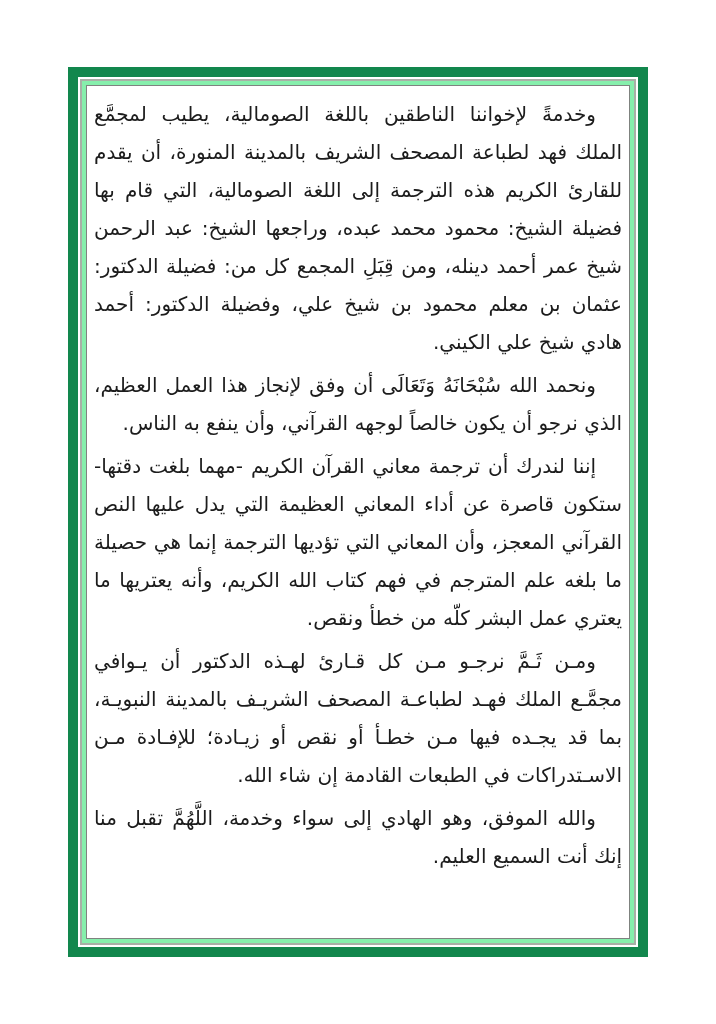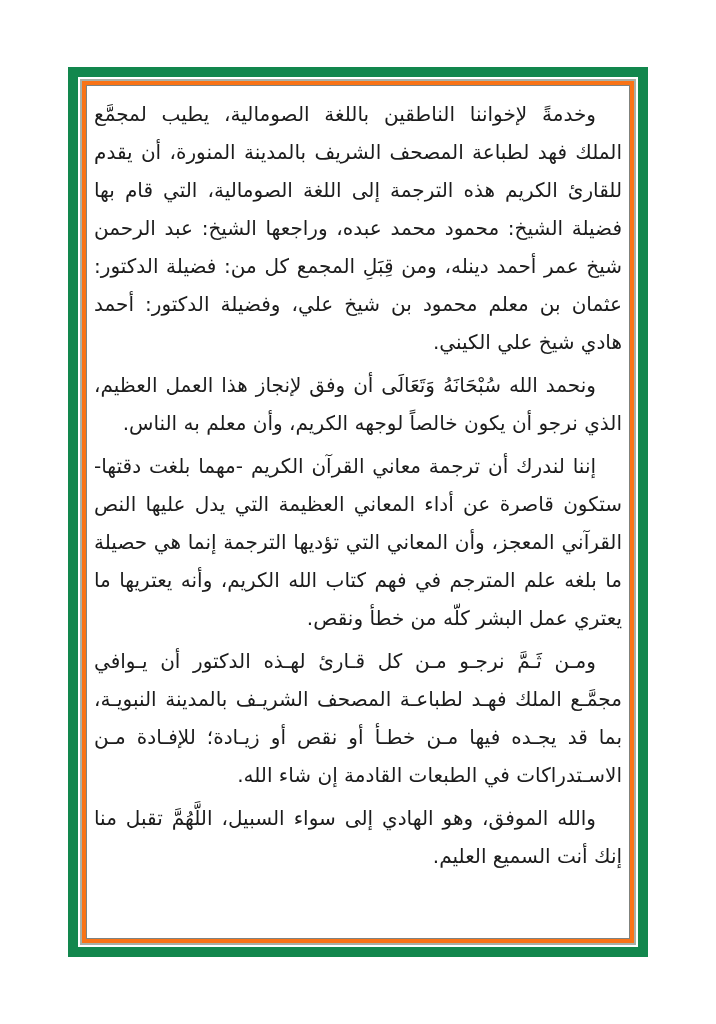--- a/index.html
+++ b/index.html
@@ -26,21 +26,21 @@
     border: 10px solid #12874d;
     padding: 2px;
     background: #ffffff;
   }
   .frame-mid {
     box-sizing: border-box;
     width: 100%;
     height: 100%;
     border: 2px solid #a8b0a6;
     padding: 4px;
-    background: #f97316;
+    background: #86efac;
   }
   .frame-inner {
     box-sizing: border-box;
     width: 100%;
     height: 100%;
     border: 1px solid #7f827f;
     padding: 9px 7px 6px 7px;
     background: #ffffff;
     overflow: hidden;
   }
@@ -58,21 +58,21 @@
 </style>
 </head>
 <body>
 
 <div class="page">
   <div class="frame-outer">
     <div class="frame-mid">
       <div class="frame-inner">
         <div class="text-body" dir="rtl" lang="ar">
           <p>وخدمةً لإخواننا الناطقين باللغة الصومالية، يطيب لمجمَّع الملك فهد لطباعة المصحف الشريف بالمدينة المنورة، أن يقدم للقارئ الكريم هذه الترجمة إلى اللغة الصومالية، التي قام بها فضيلة الشيخ: محمود محمد عبده، وراجعها الشيخ: عبد الرحمن شيخ عمر أحمد دينله، ومن قِبَلِ المجمع كل من: فضيلة الدكتور: عثمان بن معلم محمود بن شيخ علي، وفضيلة الدكتور: أحمد هادي شيخ علي الكيني.</p>
-          <p>ونحمد الله سُبْحَانَهُ وَتَعَالَى أن وفق لإنجاز هذا العمل العظيم، الذي نرجو أن يكون خالصاً لوجهه الكريم، وأن معلم به الناس.</p>
+          <p>ونحمد الله سُبْحَانَهُ وَتَعَالَى أن وفق لإنجاز هذا العمل العظيم، الذي نرجو أن يكون خالصاً لوجهه القرآني، وأن ينفع به الناس.</p>
           <p>إننا لندرك أن ترجمة معاني القرآن الكريم -مهما بلغت دقتها- ستكون قاصرة عن أداء المعاني العظيمة التي يدل عليها النص القرآني المعجز، وأن المعاني التي تؤديها الترجمة إنما هي حصيلة ما بلغه علم المترجم في فهم كتاب الله الكريم، وأنه يعتريها ما يعتري عمل البشر كلّه من خطأ ونقص.</p>
           <p>ومـن ثَـمَّ نرجـو مـن كل قـارئ لهـذه الدكتور أن يـوافي مجمَّـع الملك فهـد لطباعـة المصحف الشريـف بالمدينة النبويـة، بما قد يجـده فيها مـن خطـأ أو نقص أو زيـادة؛ للإفـادة مـن الاسـتدراكات في الطبعات القادمة إن شاء الله.</p>
-          <p>والله الموفق، وهو الهادي إلى سواء السبيل، اللَّهُمَّ تقبل منا إنك أنت السميع العليم.</p>
+          <p>والله الموفق، وهو الهادي إلى سواء وخدمة، اللَّهُمَّ تقبل منا إنك أنت السميع العليم.</p>
         </div>
       </div>
     </div>
   </div>
 </div>
 
 </body></html>

